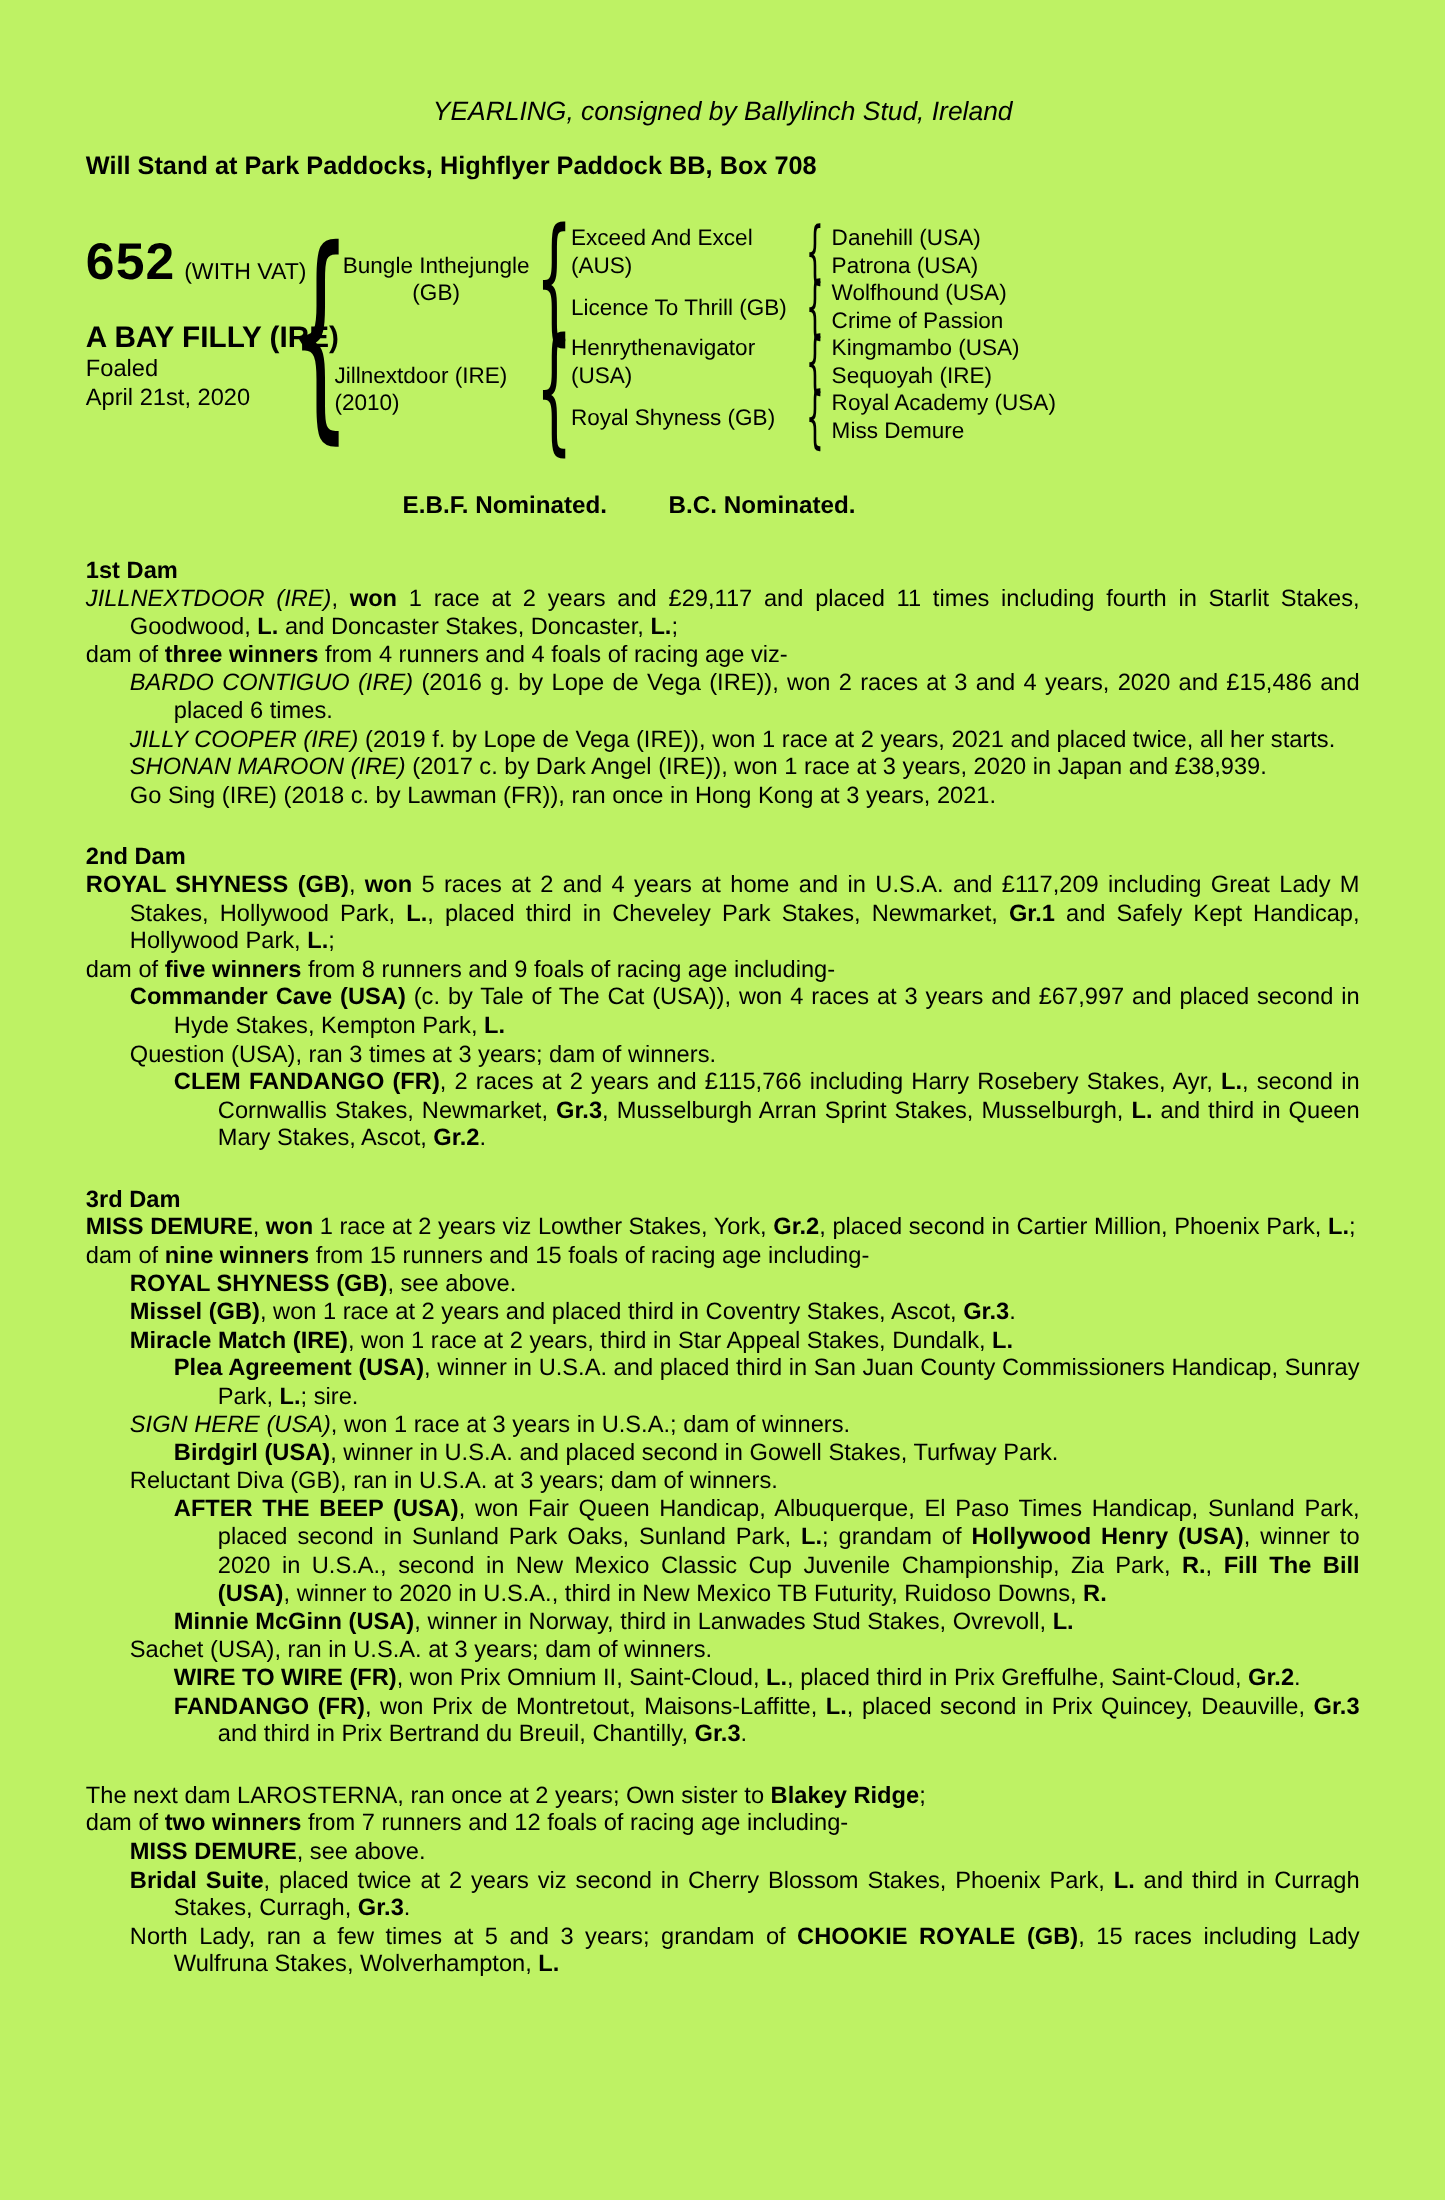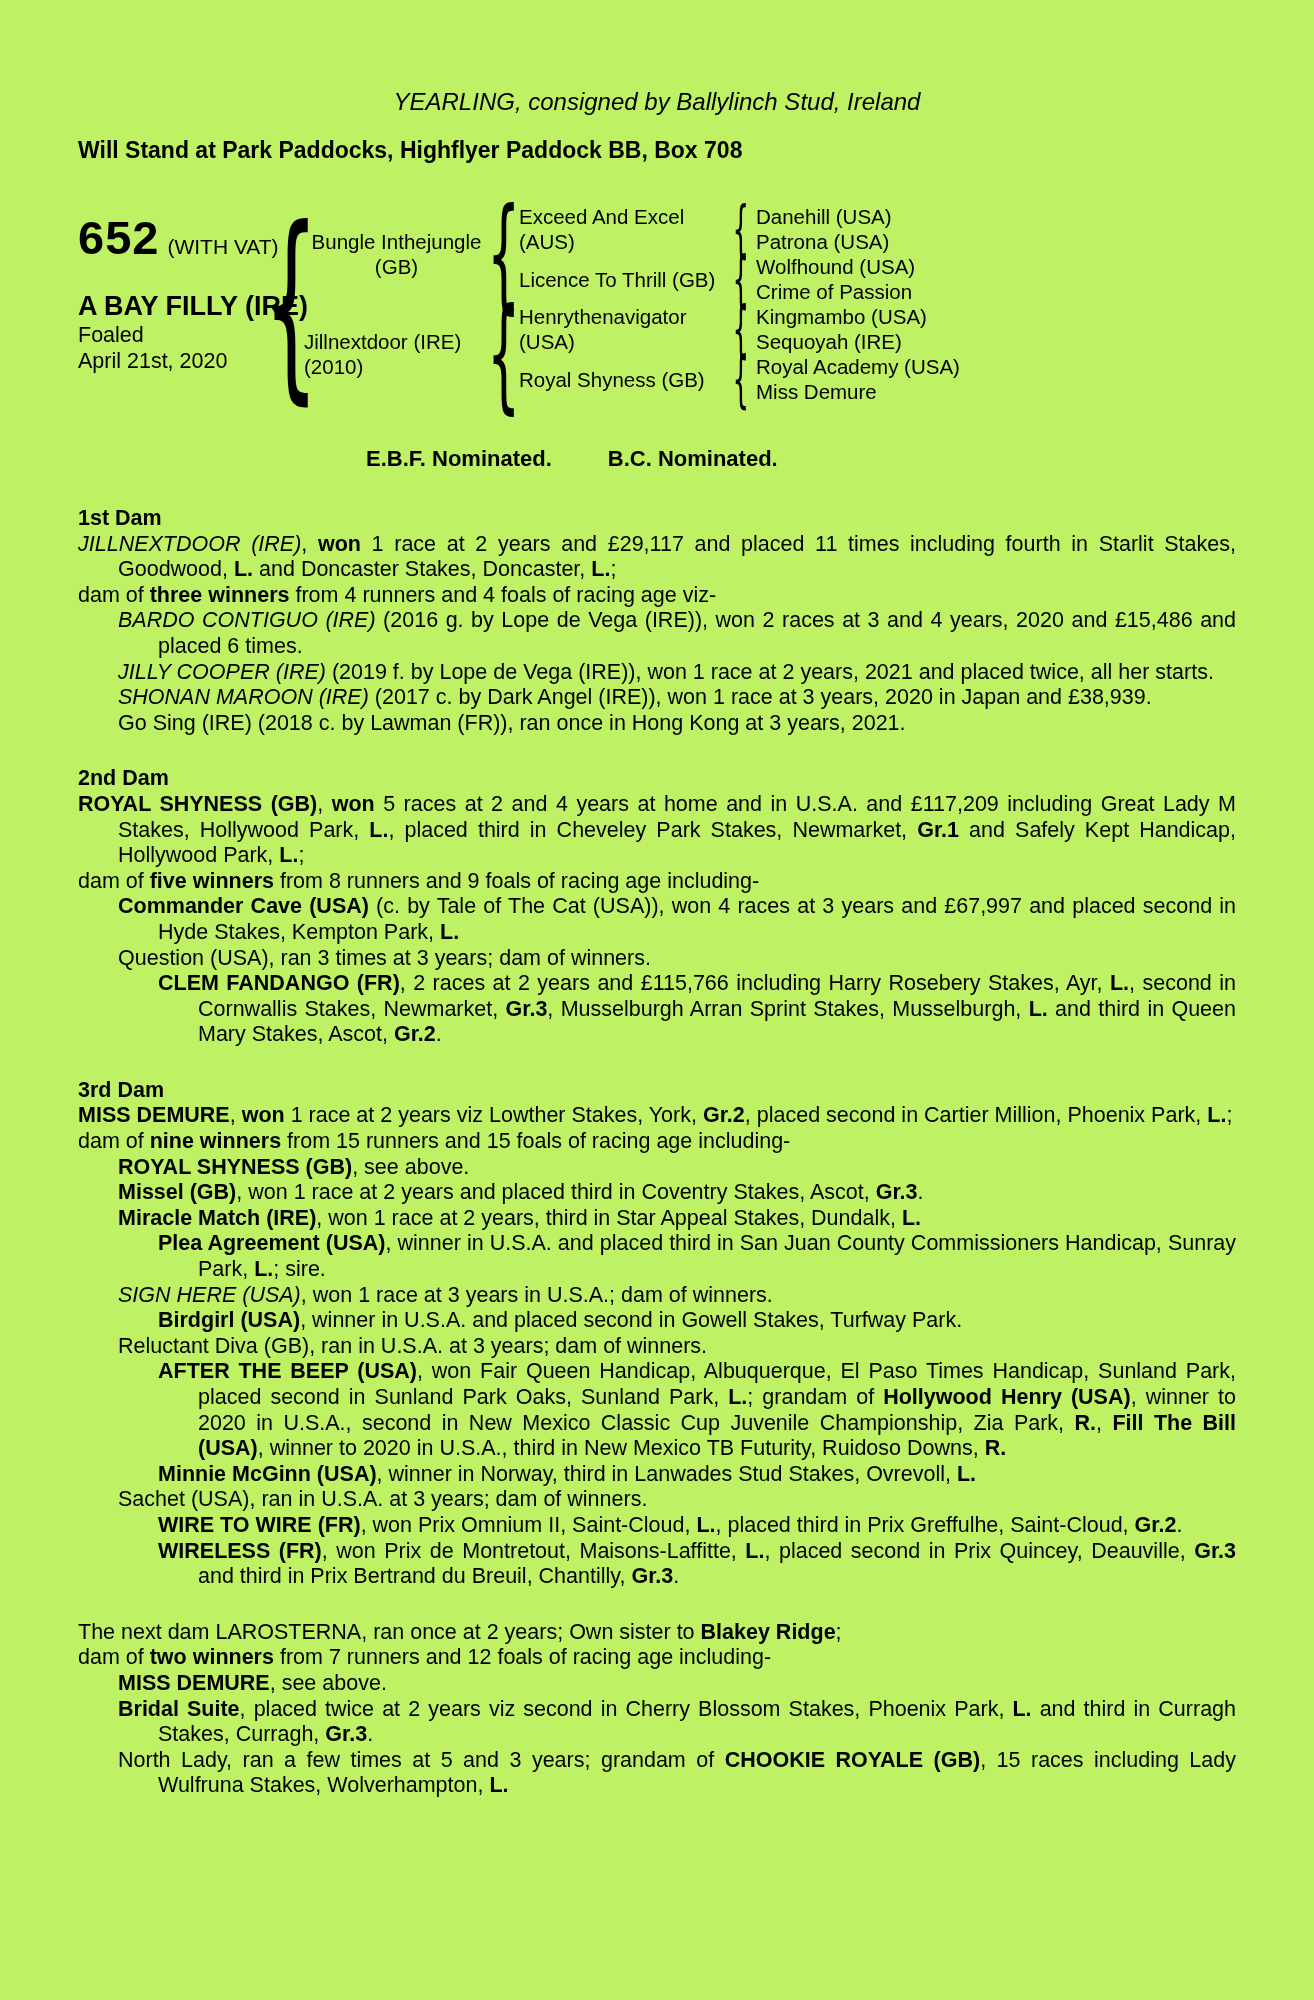--- a/index.html
+++ b/index.html
@@ -200,21 +200,21 @@
           <p class="para ind1"><span class="b">Missel (GB)</span><span>, won 1 race at 2 years and placed third in Coventry Stakes, Ascot, </span><span class="b">Gr.3</span><span>.</span></p>
           <p class="para ind1"><span class="b">Miracle Match (IRE)</span><span>, won 1 race at 2 years, third in Star Appeal Stakes, Dundalk, </span><span class="b">L.</span></p>
           <p class="para ind2"><span class="b">Plea Agreement (USA)</span><span>, winner in U.S.A. and placed third in San Juan County Commissioners Handicap, Sunray Park, </span><span class="b">L.</span><span>; sire.</span></p>
           <p class="para ind1"><span class="i">SIGN HERE (USA)</span><span>, won 1 race at 3 years in U.S.A.; dam of winners.</span></p>
           <p class="para ind2"><span class="b">Birdgirl (USA)</span><span>, winner in U.S.A. and placed second in Gowell Stakes, Turfway Park.</span></p>
           <p class="para ind1"><span>Reluctant Diva (GB), ran in U.S.A. at 3 years; dam of winners.</span></p>
           <p class="para ind2"><span class="b">AFTER THE BEEP (USA)</span><span>, won Fair Queen Handicap, Albuquerque, El Paso Times Handicap, Sunland Park, placed second in Sunland Park Oaks, Sunland Park, </span><span class="b">L.</span><span>; grandam of </span><span class="b">Hollywood Henry (USA)</span><span>, winner to 2020 in U.S.A., second in New Mexico Classic Cup Juvenile Championship, Zia Park, </span><span class="b">R.</span><span>, </span><span class="b">Fill The Bill (USA)</span><span>, winner to 2020 in U.S.A., third in New Mexico TB Futurity, Ruidoso Downs, </span><span class="b">R.</span></p>
           <p class="para ind2"><span class="b">Minnie McGinn (USA)</span><span>, winner in Norway, third in Lanwades Stud Stakes, Ovrevoll, </span><span class="b">L.</span></p>
           <p class="para ind1"><span>Sachet (USA), ran in U.S.A. at 3 years; dam of winners.</span></p>
           <p class="para ind2"><span class="b">WIRE TO WIRE (FR)</span><span>, won Prix Omnium II, Saint-Cloud, </span><span class="b">L.</span><span>, placed third in Prix Greffulhe, Saint-Cloud, </span><span class="b">Gr.2</span><span>.</span></p>
-          <p class="para ind2"><span class="b">WIRELESS (FR)</span><span>, won Prix de Montretout, Maisons-Laffitte, </span><span class="b">L.</span><span>, placed second in Prix Quincey, Deauville, </span><span class="b">Gr.3</span><span> and third in Prix Bertrand du Breuil, Chantilly, </span><span class="b">Gr.3</span><span>.</span></p>
+          <p class="para ind2"><span class="b">FANDANGO (FR)</span><span>, won Prix de Montretout, Maisons-Laffitte, </span><span class="b">L.</span><span>, placed second in Prix Quincey, Deauville, </span><span class="b">Gr.3</span><span> and third in Prix Bertrand du Breuil, Chantilly, </span><span class="b">Gr.3</span><span>.</span></p>
         </div>
     </div>
     <div class="section">
       <div>
           <p class="para ind0"><span>The next dam LAROSTERNA, ran once at 2 years; Own sister to </span><span class="b">Blakey Ridge</span><span>;</span></p>
           <p class="para ind0"><span>dam of </span><span class="b">two winners</span><span> from 7 runners and 12 foals of racing age including-</span></p>
           <p class="para ind1"><span class="b">MISS DEMURE</span><span>, see above.</span></p>
           <p class="para ind1"><span class="b">Bridal Suite</span><span>, placed twice at 2 years viz second in Cherry Blossom Stakes, Phoenix Park, </span><span class="b">L.</span><span> and third in Curragh Stakes, Curragh, </span><span class="b">Gr.3</span><span>.</span></p>
           <p class="para ind1"><span>North Lady, ran a few times at 5 and 3 years; grandam of </span><span class="b">CHOOKIE ROYALE (GB)</span><span>, 15 races including Lady Wulfruna Stakes, Wolverhampton, </span><span class="b">L.</span></p>
         </div>

